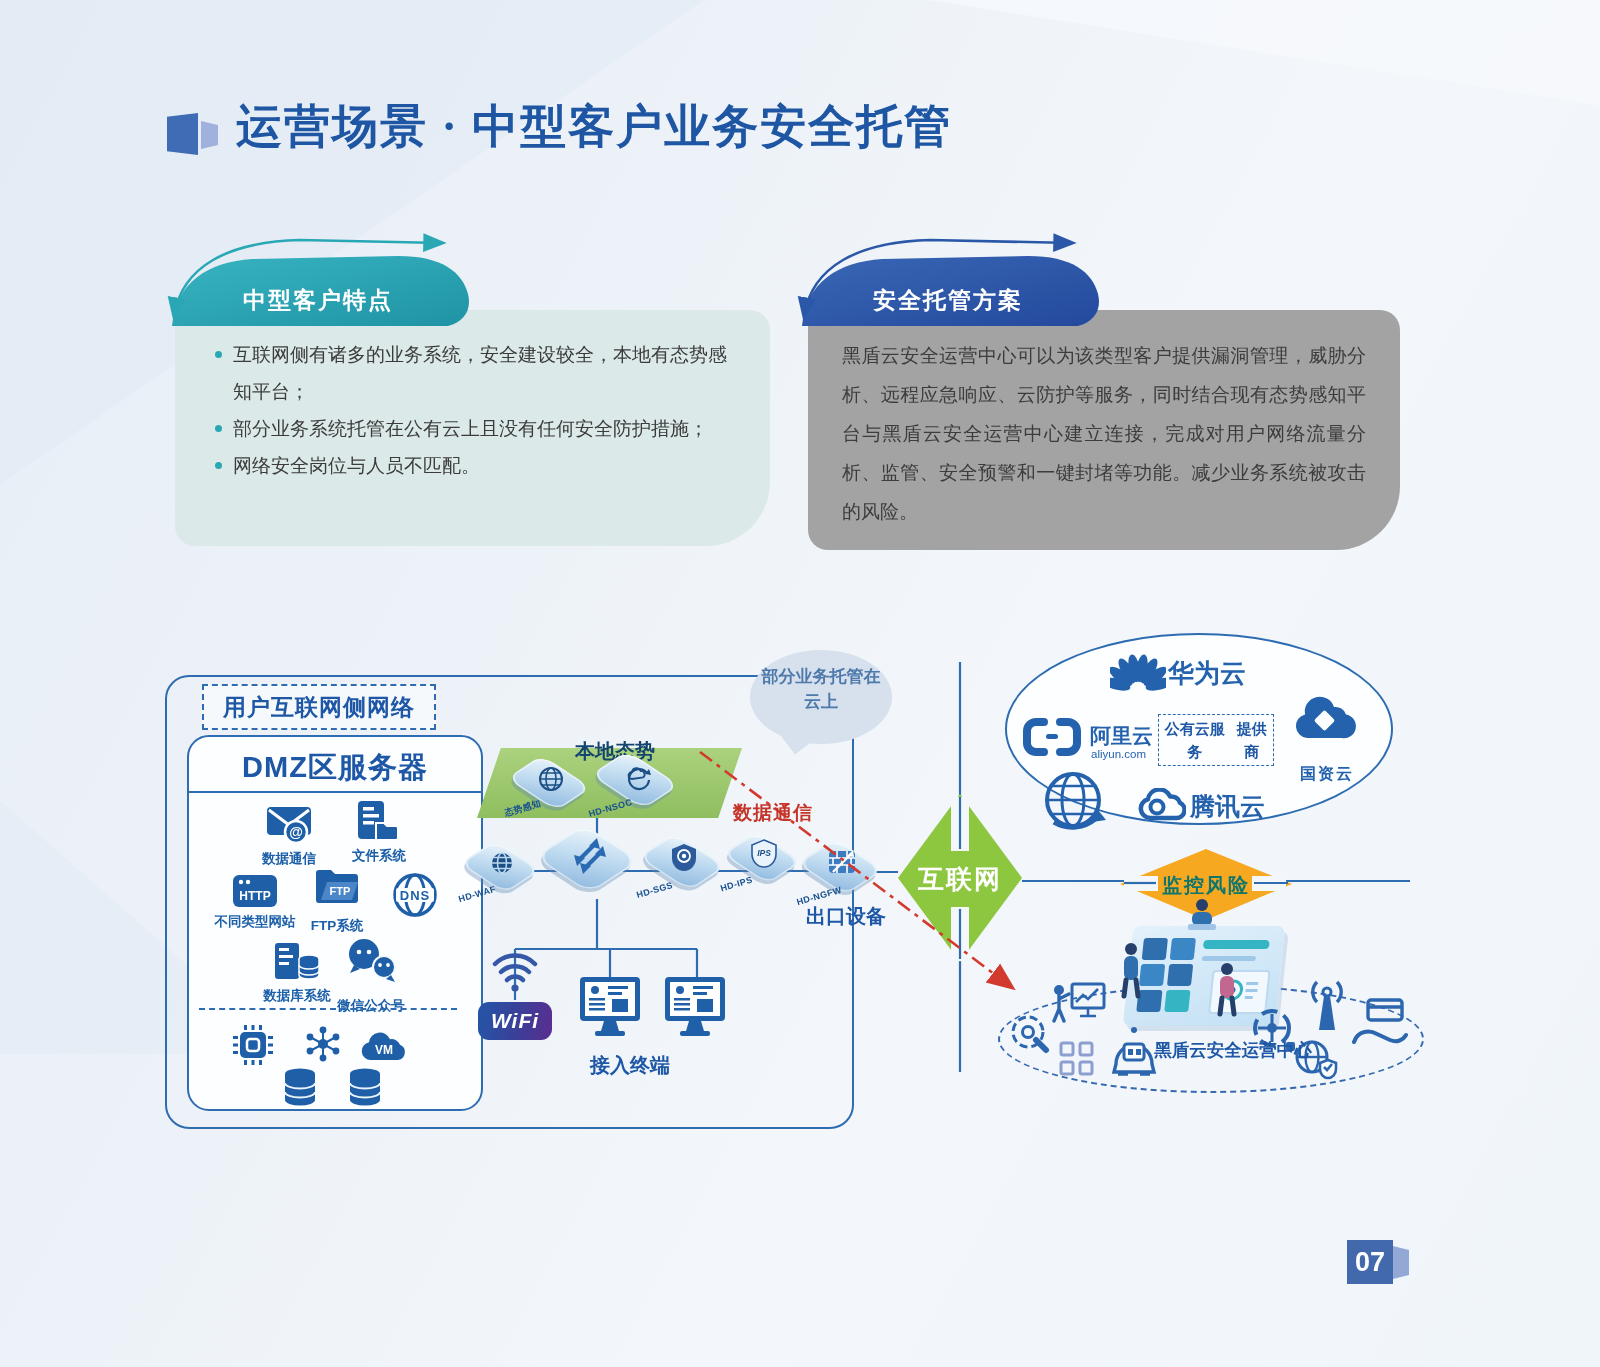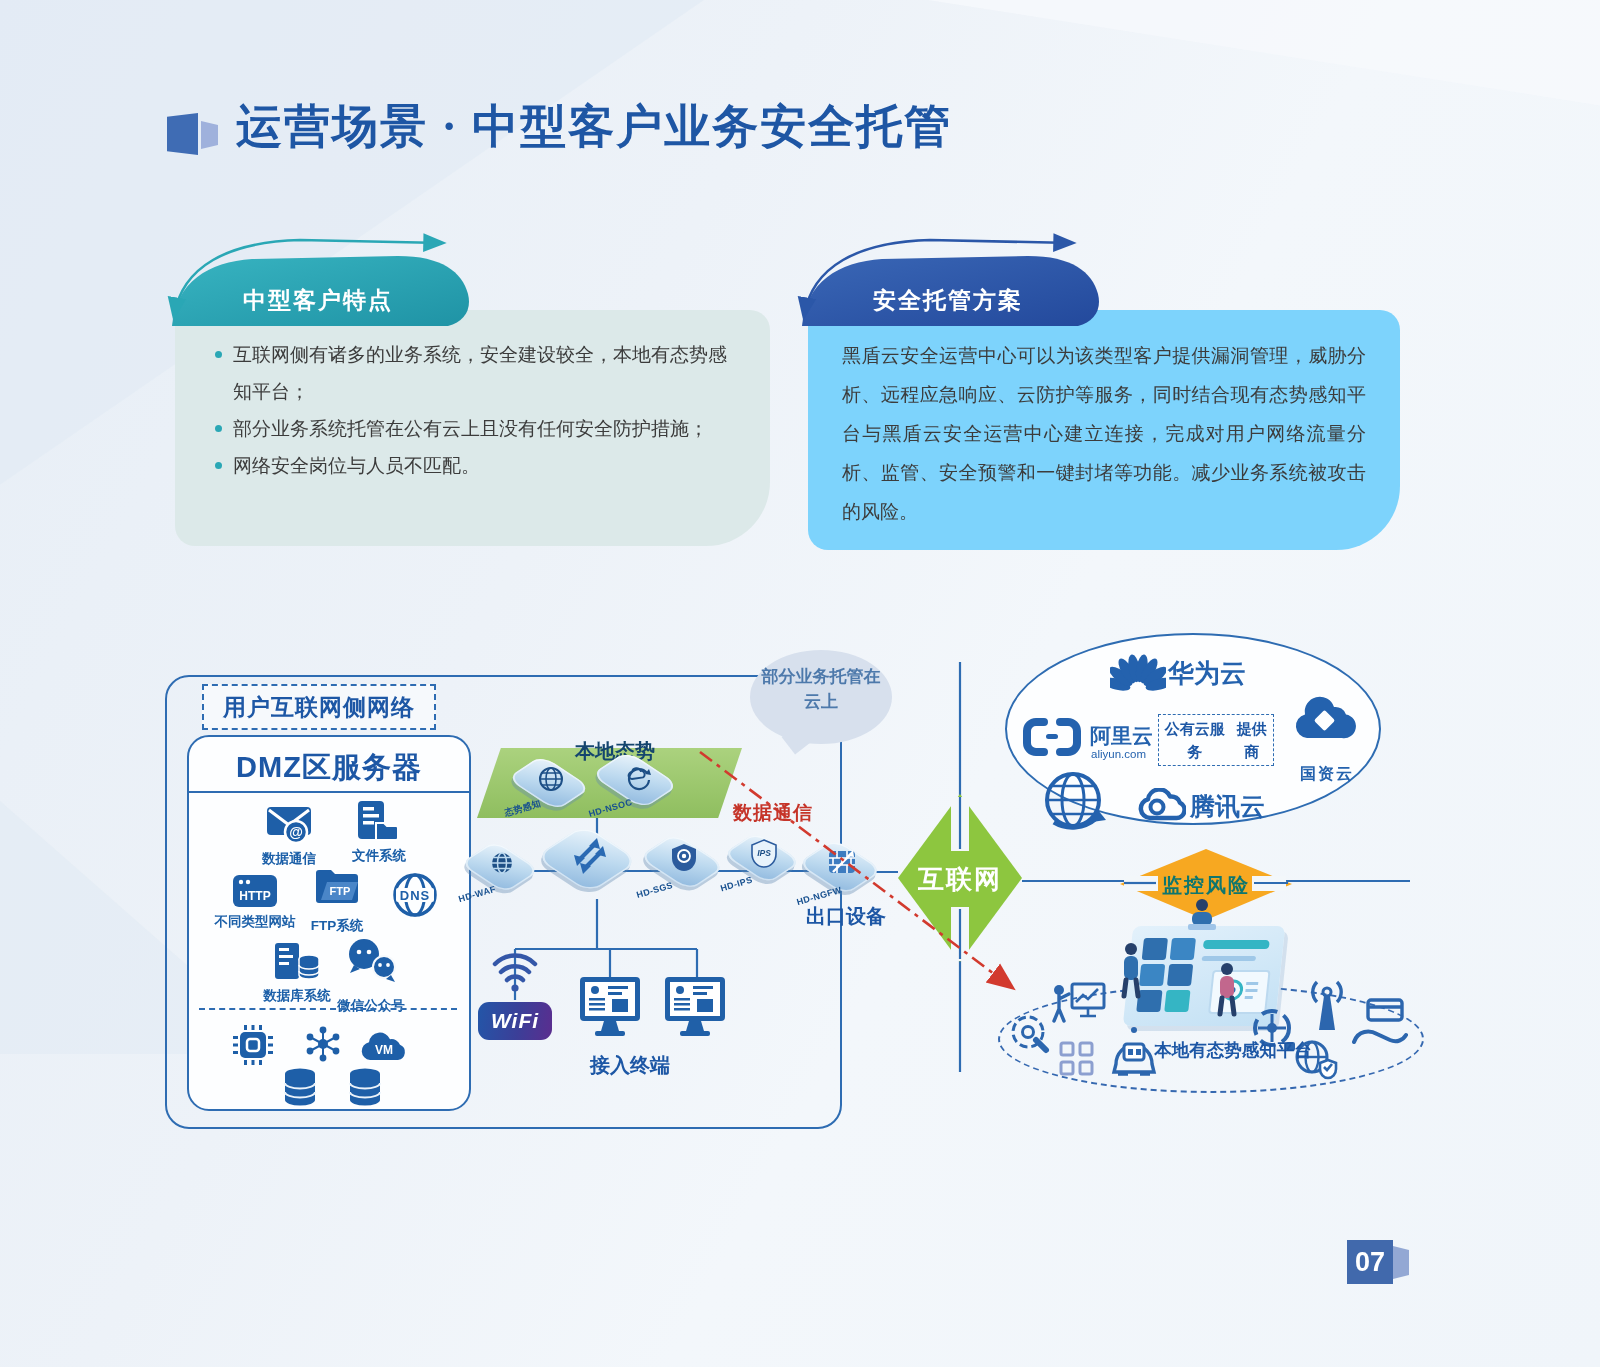--- a/index.html
+++ b/index.html
@@ -18,29 +18,29 @@
   .title{left:236px;top:96px;font-family:"Liberation Serif","DejaVu Serif",serif;
          font-weight:700;font-size:46px;color:#1e56a4;letter-spacing:2px;}
   .ticon1{left:167px;top:113px;width:31px;height:42px;background:#3f6cb4;
           clip-path:polygon(0 9%,100% 0,100% 100%,0 91%);}
   .ticon2{left:201px;top:121px;width:17px;height:28px;background:#9fb1dc;
           clip-path:polygon(0 0,100% 14%,100% 86%,0 100%);}
 
   
   .panel{border-radius:6px 20px 64px 20px;}
   .panel-left{left:175px;top:310px;width:595px;height:236px;background:#dce9e9;}
-  .panel-right{left:808px;top:310px;width:592px;height:240px;background:#7dd3fc;}
+  .panel-right{left:808px;top:310px;width:592px;height:240px;background:#a3a3a3;}
   .bullets{list-style:none;margin:0;padding:26px 26px 0 40px;}
   .bullets li{display:flex;gap:11px;font-size:19px;line-height:37px;color:#3c3c3c;}
   .bullets .dot{flex:none;width:7px;height:7px;border-radius:50%;background:#2aa7b5;margin-top:15px;}
   .sol-body{margin:0;padding:26px 34px 0 34px;font-size:19px;line-height:39px;color:#3c3c3c;text-align:justify;}
   .badge-text{width:200px;height:45px;color:#fff;font-size:23px;font-weight:700;letter-spacing:2px;}
 
   
-  .blueb{border:2.5px solid #2e6cb2;}
+  .blueb{border:2.5px solid #2e6cb2;padding-left:12px;}
   .lbl{font-weight:700;color:#1d57a5;}
   .outer-box{left:165px;top:675px;width:673px;height:450px;border-radius:24px;}
   .usr-lbl{left:202px;top:684px;width:230px;height:42px;border:2px dashed #2e6cb2;
            background:#f6f9fc;font-size:23px;letter-spacing:1px;}
   .dmz-box{left:187px;top:735px;width:280px;height:372px;border-radius:22px;background:#fdfeff;}
   .dmz-title{left:0;top:8px;width:100%;height:46px;font-size:29px;letter-spacing:1px;
              border-bottom:2.5px solid #2e6cb2;}
   .dmz-lab{font-size:13.5px;font-weight:700;color:#1b5fa8;text-align:center;}
   .dmz-div{left:10px;top:271px;width:258px;border-top:2.5px dashed #2e6cb2;}
 
@@ -617,21 +617,21 @@
         <path d="M32,31 l3,3 5,-6" stroke="#2c66ae" stroke-width="2.6" fill="none"></path>
       </svg>
   </div>
   <div class="abs" style="left:1350px;top:996px;">
     <svg width="58" height="52" viewBox="0 0 58 52">
         <rect x="18" y="4" width="34" height="20" rx="3" fill="none" stroke="#2c66ae" stroke-width="3.4"></rect>
         <path d="M18,11 h34" stroke="#2c66ae" stroke-width="3.4"></path>
         <path d="M4,46 c4,-12 16,-12 23,-8 l13,6 c7,3 13,0 16,-5" fill="none" stroke="#2c66ae" stroke-width="4" stroke-linecap="round"></path>
       </svg>
   </div>
-  <div class="abs soc-tx">本地有态势感知平台</div>
+  <div class="abs soc-tx">黑盾云安全运营中心</div>
 
   <svg class="abs" style="left:0;top:0;" width="1600" height="1367" viewBox="0 0 1600 1367">
     <defs>
       <marker id="ra" viewBox="0 0 12 10" refX="9" refY="5" markerWidth="11" markerHeight="10" orient="auto">
         <path d="M0,0 L12,5 L0,10 z" fill="#d23a2e"></path>
       </marker>
     </defs>
     <path d="M700,752 L1010,986" fill="none" stroke="#d23a2e" stroke-width="2.6" stroke-dasharray="15 6 4 6" marker-end="url(#ra)"></path>
   </svg>
   <div class="abs datacomm">数据通信</div>

